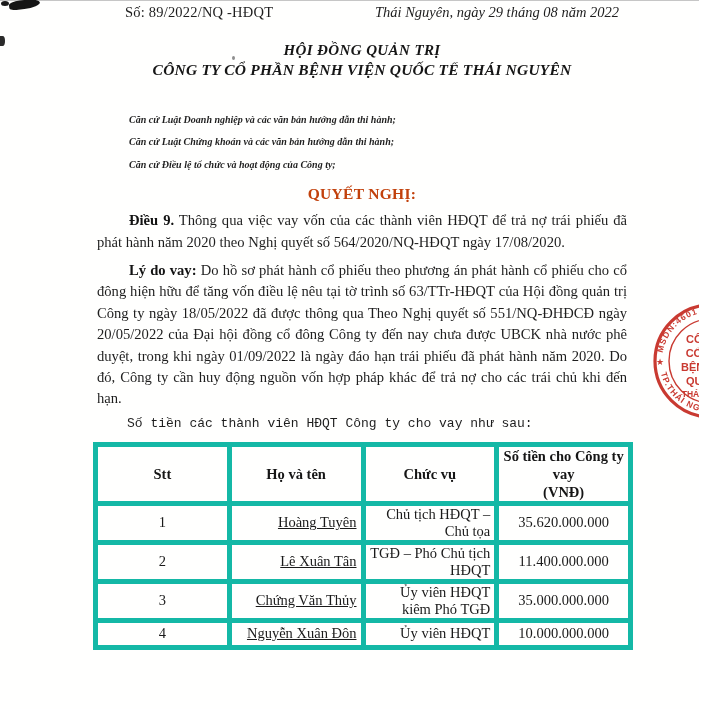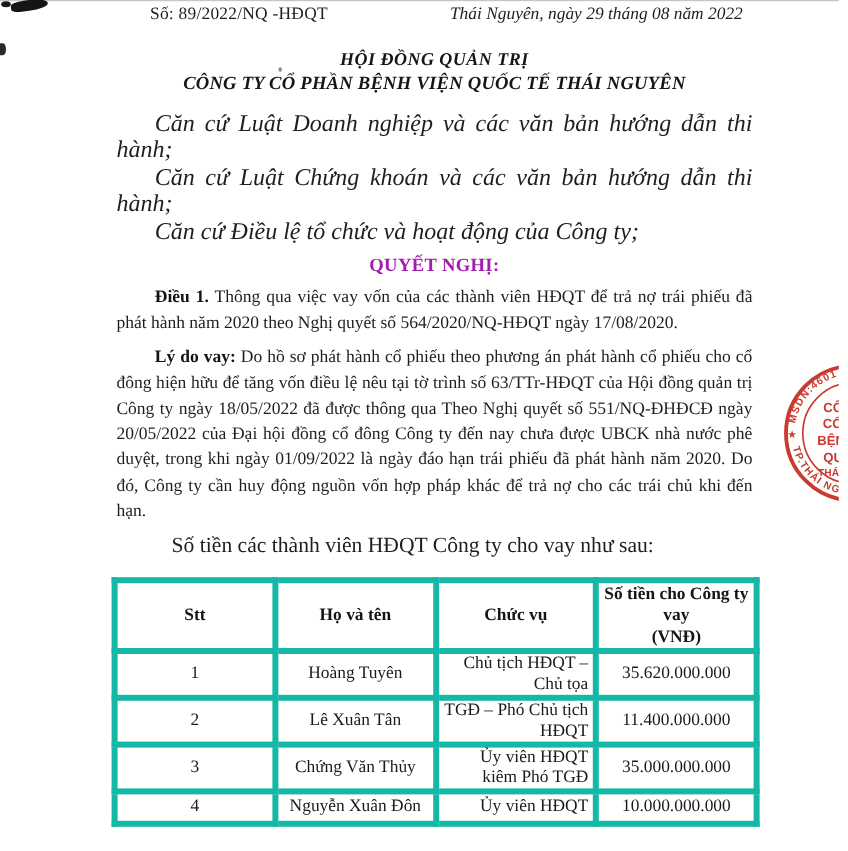--- a/index.html
+++ b/index.html
@@ -23,37 +23,37 @@
 
   .title-block{text-align:center;margin-top:31px;}
   .title-main{font-size:16px;font-weight:bold;letter-spacing:.3px;color:#151515;}
   .title-sub{font-size:14.5px;font-weight:bold;margin-top:4px;color:#151515;}
   .divider{width:128px;height:2px;background:#474747;margin:11px auto 0 auto;}
 
   .org-block{text-align:center;margin-top:21px;font-style:italic;}
   .org-line1{font-size:15px;font-weight:bold;letter-spacing:.4px;color:#161616;}
   .org-line2{font-size:15.5px;font-weight:bold;letter-spacing:.2px;margin-top:2px;color:#161616;}
 
-  .bases{margin-top:13px;font-style:italic;font-size:20px;line-height:22.4px;}
+  .bases{margin-top:30px;font-style:italic;font-size:10px;line-height:22.4px;font-weight:bold;}
   .bases p{margin:0;text-indent:32px;text-align:justify;}
 
-  .resolve-heading{text-align:center;font-weight:bold;font-size:15.5px;margin-top:9px;letter-spacing:.3px;color:#a21caf;}
+  .resolve-heading{text-align:center;font-weight:bold;font-size:15.5px;margin-top:9px;letter-spacing:.3px;color:#c2410c;}
 
   .para{margin:0;margin-top:7px;font-size:14.6px;line-height:21.4px;text-align:justify;text-indent:32px;}
   .para b{color:#131313;}
 
-  .table-intro{margin:16px;margin-top:6px;font-size:18px;text-indent:30px;}
+  .table-intro{margin:0;margin-top:6px;font-size:13px;text-indent:30px;font-family:Liberation Mono, monospace;}
 
   table.loan{border-collapse:collapse;margin-top:11px;margin-left:-4px;table-layout:fixed;
              width:540px;font-size:14.5px;color:#1a1a1a;}
   table.loan td,table.loan th{border:5px solid #14b8a6;padding:0 4px;vertical-align:middle;}
   table.loan{border:2px solid #2e2e2e;}
   th.h{font-weight:bold;text-align:center;height:42px;line-height:18px;color:#151515;}
   td.c-stt{text-align:center;width:29px;}
-  td.c-name{text-align:center;padding-left:14px;width:110px;}
+  td.c-name{text-align:right;padding-left:14px;width:110px;text-decoration:underline;}
   td.c-role{text-align:right;width:207px;}
   td.c-amt{text-align:center;width:156px;}
   tr.r{height:27px;}
 
   .stamp{position:absolute;top:290px;left:645px;width:62px;height:142px;}
 </style>
 </head>
 <body>
 
 <div class="page">
@@ -77,21 +77,21 @@
     </div>
 
     <div class="bases">
       <p>Căn cứ Luật Doanh nghiệp và các văn bản hướng dẫn thi hành;</p>
       <p>Căn cứ Luật Chứng khoán và các văn bản hướng dẫn thi hành;</p>
       <p>Căn cứ Điều lệ tổ chức và hoạt động của Công ty;</p>
     </div>
 
     <div class="resolve-heading">QUYẾT NGHỊ:</div>
 
-    <p class="para"><b>Điều 1.</b><span> Thông qua việc vay vốn của các thành viên HĐQT để trả nợ trái phiếu đã phát hành năm 2020 theo Nghị quyết số 564/2020/NQ-HĐQT ngày 17/08/2020.</span></p>
+    <p class="para"><b>Điều 9.</b><span> Thông qua việc vay vốn của các thành viên HĐQT để trả nợ trái phiếu đã phát hành năm 2020 theo Nghị quyết số 564/2020/NQ-HĐQT ngày 17/08/2020.</span></p>
 
     <p class="para"><b>Lý do vay:</b><span> Do hồ sơ phát hành cổ phiếu theo phương án phát hành cổ phiếu cho cổ đông hiện hữu để tăng vốn điều lệ nêu tại tờ trình số 63/TTr-HĐQT của Hội đồng quản trị Công ty ngày 18/05/2022 đã được thông qua Theo Nghị quyết số 551/NQ-ĐHĐCĐ ngày 20/05/2022 của Đại hội đồng cổ đông Công ty đến nay chưa được UBCK nhà nước phê duyệt, trong khi ngày 01/09/2022 là ngày đáo hạn trái phiếu đã phát hành năm 2020. Do đó, Công ty cần huy động nguồn vốn hợp pháp khác để trả nợ cho các trái chủ khi đến hạn.</span></p>
 
     <p class="table-intro">Số tiền các thành viên HĐQT Công ty cho vay như sau:</p>
 
     <table class="loan">
       <thead>
         <tr>
           <th class="h">Stt</th>
           <th class="h">Họ và tên</th>

